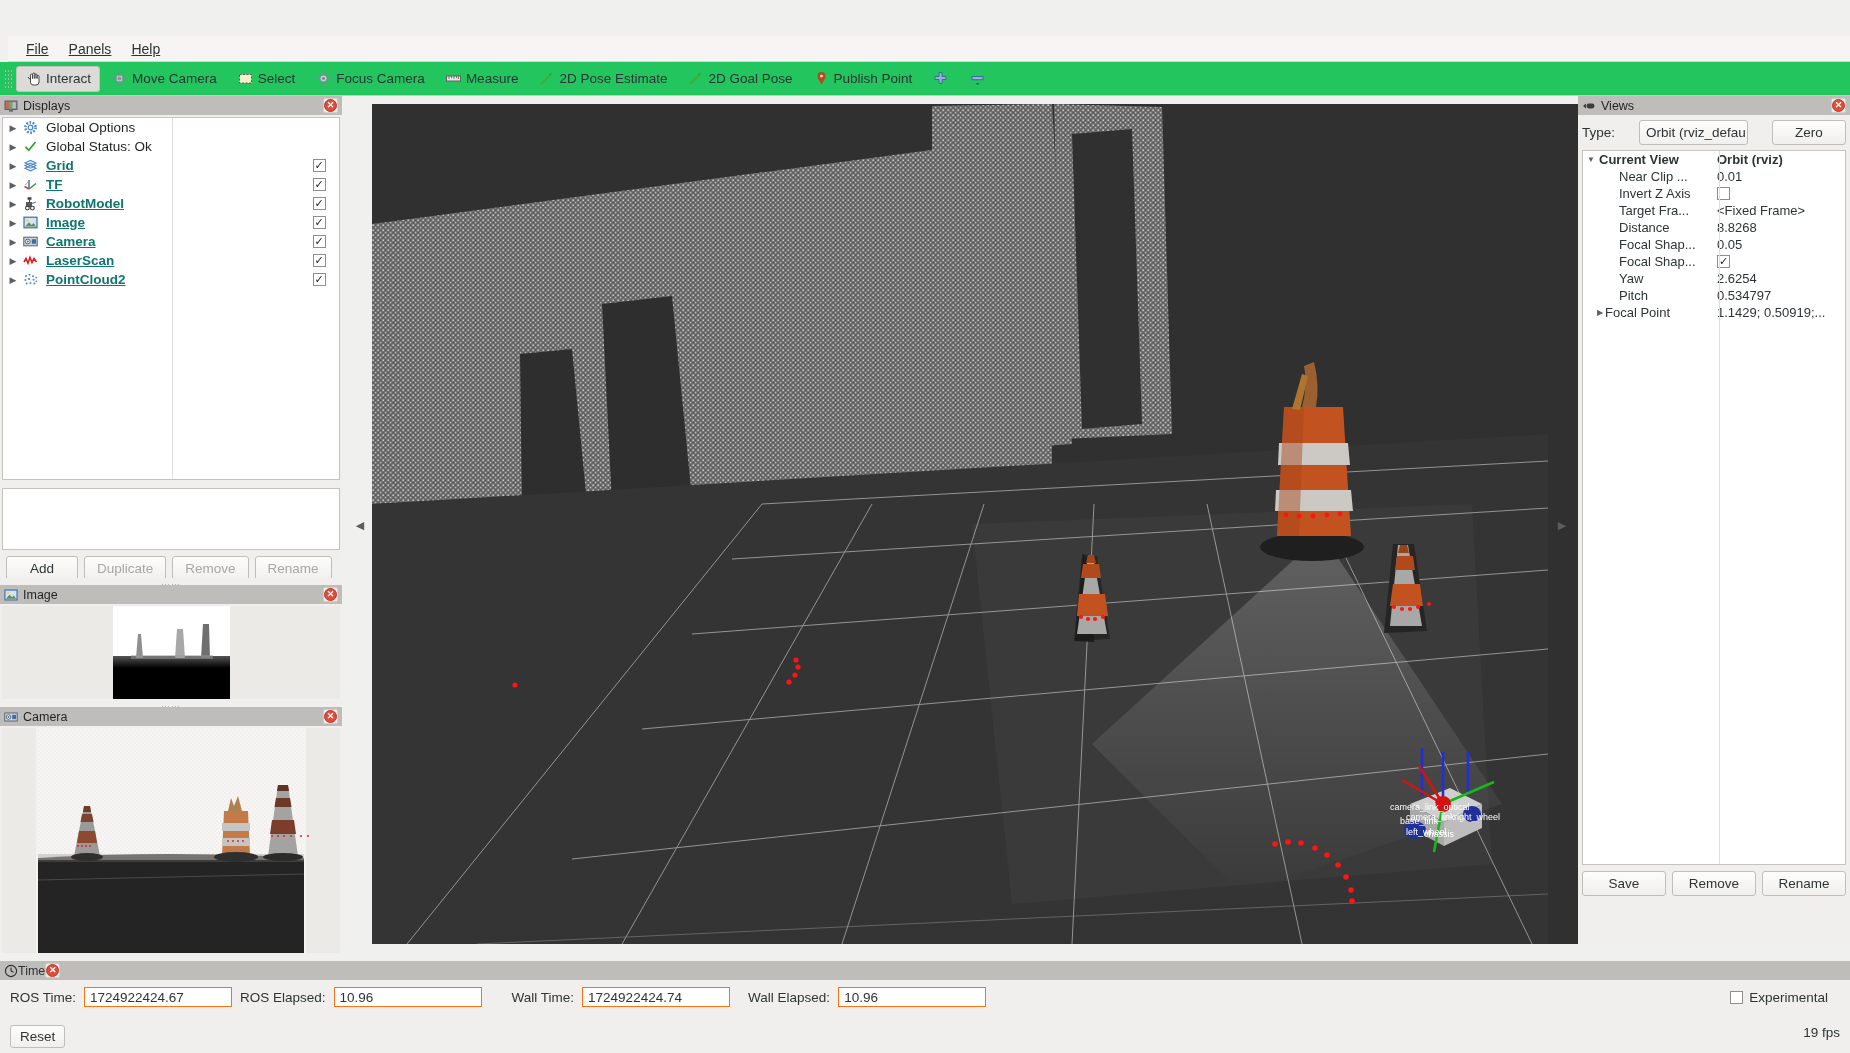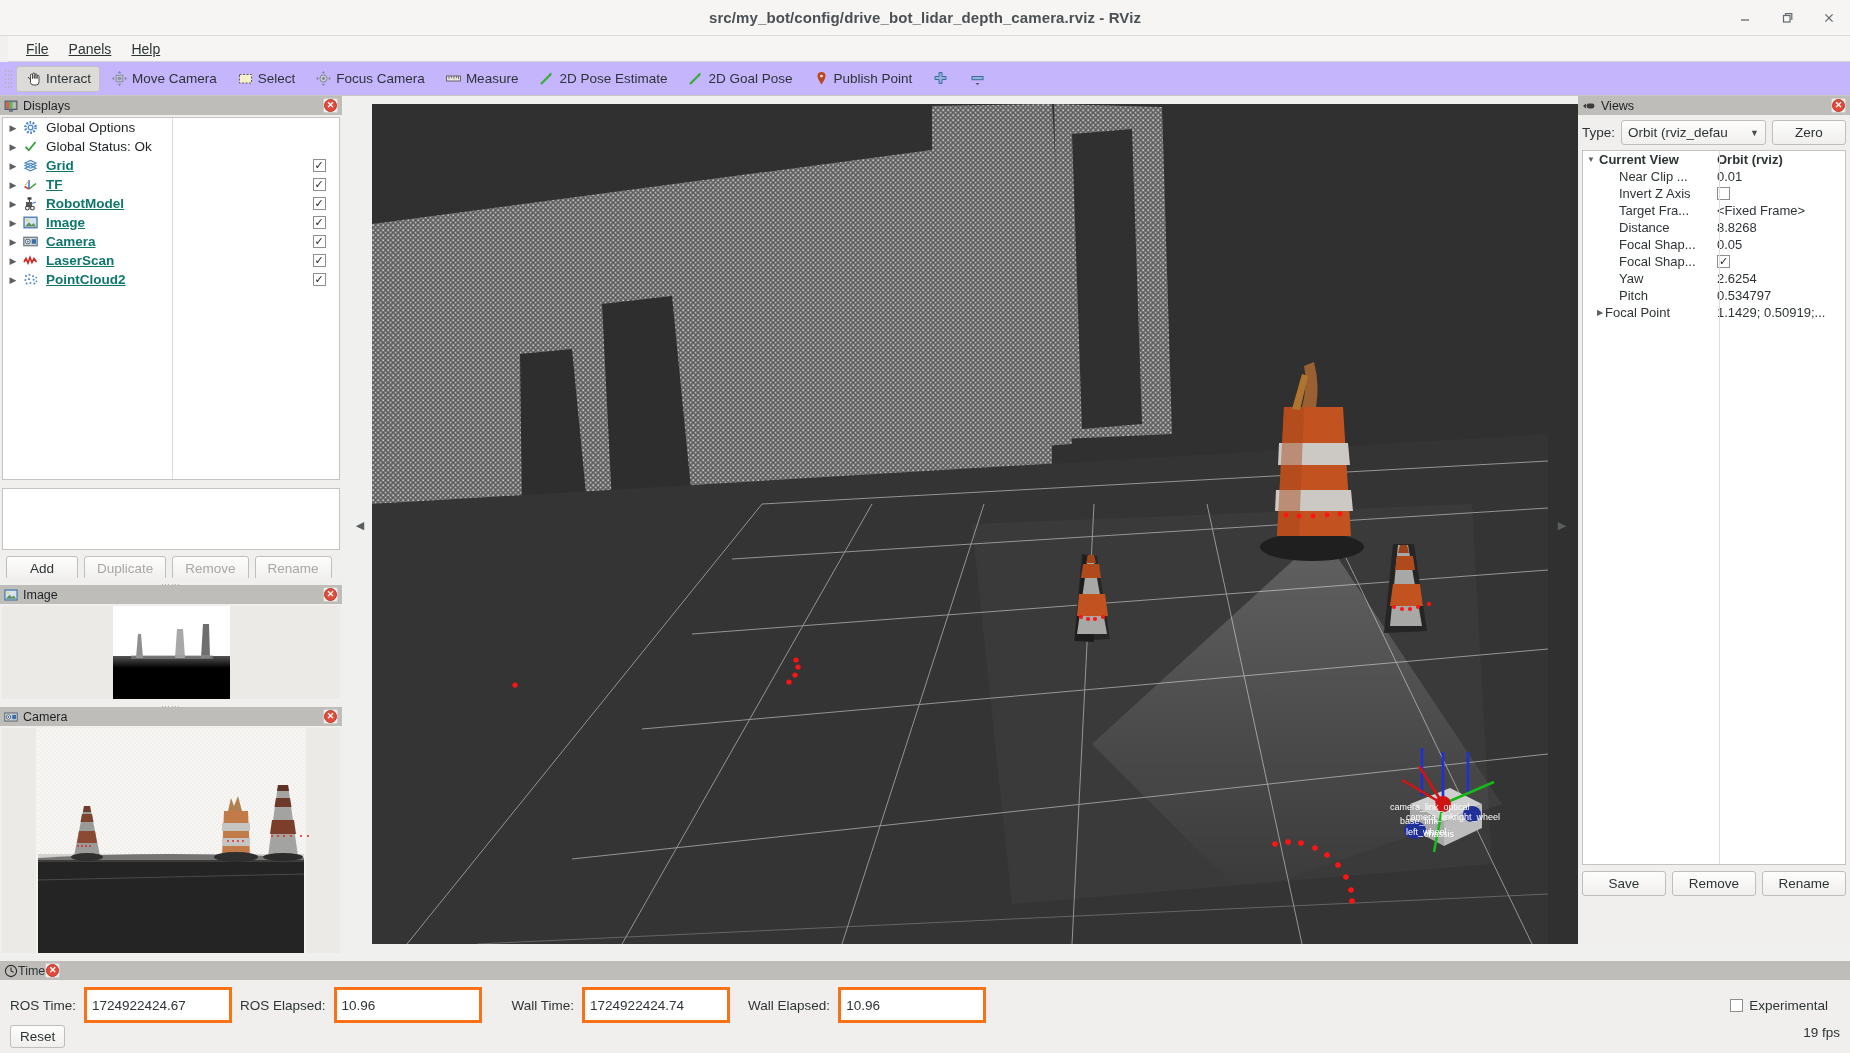--- a/index.html
+++ b/index.html
@@ -35,21 +35,21 @@
     position: absolute; left: 8px; top: 36px; width: 1850px; height: 26px;
     background: #f6f5f4; border-bottom: 1px solid #d7d6d4;
     display: flex; align-items: center; padding-left: 8px;
   }
   .menuitem { padding: 2px 10px; font-size: 14px; color: #2e3436; }
   .menuitem u { text-decoration: underline; }
 
   
   .toolbar {
     position: absolute; left: 0; top: 62px; width: 1850px; height: 34px;
-    background: #c4b5fd; border-bottom: 1px solid #c9c8c5;
+    background: #22c55e; border-bottom: 1px solid #c9c8c5;
     display: flex; align-items: center; padding-left: 4px;
   }
   .tb-grip { width: 8px; height: 20px;
     background-image: radial-gradient(#b4b2ae 1px, transparent 1px);
     background-size: 3px 4px; margin-right: 3px; }
   .tbtn {
     display: flex; align-items: center; gap: 4px;
     height: 26px; padding: 0 8px; margin: 0 1px;
     border: 1px solid transparent; border-radius: 3px;
     font-size: 13.5px; white-space: nowrap;
@@ -124,21 +124,21 @@
     width: 1412px; height: 840px; background: #303030; overflow: hidden;
   }
   .collapse-handle {
     position:absolute; width: 10px; height: 40px;
     display:flex; align-items:center; justify-content:center;
     color:#5a5e60; font-size: 11px;
   }
 
   
   #views-panel { left: 1578px; top: 96px; width: 272px; height: 848px; }
-  .views-type-row { display:flex; align-items:center; gap:6px; padding: 5px 4px; }
+  .views-type-row { display:flex; align-items:center; gap:24px; padding: 5px 4px; }
   .views-type-row .lbl { font-size: 13.5px; }
   .combo {
     flex: 1 1 auto; height: 25px; background: linear-gradient(#fdfdfc,#f1f0ee);
     border: 1px solid #bfbeba; border-radius: 3px;
     display:flex; align-items:center; padding: 0 6px; font-size: 13.5px;
     justify-content: space-between; overflow:hidden; white-space:nowrap;
   }
   .views-tree { background:#fff; border:1px solid #c4c3c0; margin: 0 4px; height: 715px;
     position:relative; overflow:hidden; }
   .vrow { display:flex; height: 17px; align-items:center; font-size: 13px; }
@@ -150,62 +150,40 @@
   .views-btnrow { display:flex; gap:6px; padding: 6px 4px; justify-content:space-between;}
   .views-btnrow .btn { flex: 1 1 0; min-width: 0; }
 
   
   #time-panel { position:absolute; left:0; top: 961px; width: 1850px; height: 64px; background:#f0efed;}
   .time-title { height: 19px; background:#bfbdb9; display:flex; align-items:center;
     padding: 0 4px; font-size:12.5px; }
   .time-row { display:flex; align-items:center; gap: 8px; padding: 7px 10px 0 10px; }
   .time-row .tlbl { font-size: 13.5px; }
   .tinput {
-    background:#fff; border:3px solid #f97316; height: 36px;
+    background:#fff; border:1px solid #f97316; height: 20px;
     display:flex; align-items:center; padding: 0 5px; font-size: 13.5px;
   }
   .exp-box { margin-left:auto; display:flex; align-items:center; gap:6px; font-size:13.5px;
     padding-right: 12px;}
 
   
   #statusbar { position:absolute; left:0; top: 1025px; width: 1850px; height: 28px;
     background:#f0efed; display:flex; align-items:flex-start; padding: 0 10px; }
   #statusbar .btn { min-width: 0; padding: 0 9px; height: 23px; }
   .fps { margin-left:auto; font-size: 13.5px; }
 
   
   svg { display:block; }
 </style>
 </head>
 <body>
 
 <div id="app">
 
-  <div class="titlebar">
-    <span class="title">src/my_bot/config/drive_bot_lidar_depth_camera.rviz - RViz</span>
-    <div class="winbtns">
-      <span class="winbtn">
-        <svg width="14" height="14" viewBox="0 0 14 14">
-            <line x1="3" y1="9" x2="11" y2="9" stroke="#63696c" stroke-width="1.3"></line>
-          </svg>
-      </span>
-      <span class="winbtn">
-        <svg width="14" height="14" viewBox="0 0 14 14">
-            <rect x="3.5" y="4.5" width="6.5" height="6.5" fill="none" stroke="#63696c" stroke-width="1.2"></rect>
-            <path d="M5.5 4.5 L5.5 2.7 L11.8 2.7 L11.8 9" fill="none" stroke="#63696c" stroke-width="1.2"></path>
-          </svg>
-      </span>
-      <span class="winbtn">
-        <svg width="14" height="14" viewBox="0 0 14 14">
-            <line x1="3.4" y1="3.4" x2="10.6" y2="10.6" stroke="#63696c" stroke-width="1.3"></line>
-            <line x1="10.6" y1="3.4" x2="3.4" y2="10.6" stroke="#63696c" stroke-width="1.3"></line>
-          </svg>
-      </span>
-    </div>
-  </div>
 
   <div class="menubar">
     <span class="menuitem"><u>File</u></span>
     <span class="menuitem"><u>Panels</u></span>
     <span class="menuitem"><u>Help</u></span>
   </div>
 
   <div class="toolbar">
     <span class="tb-grip"></span>
 

